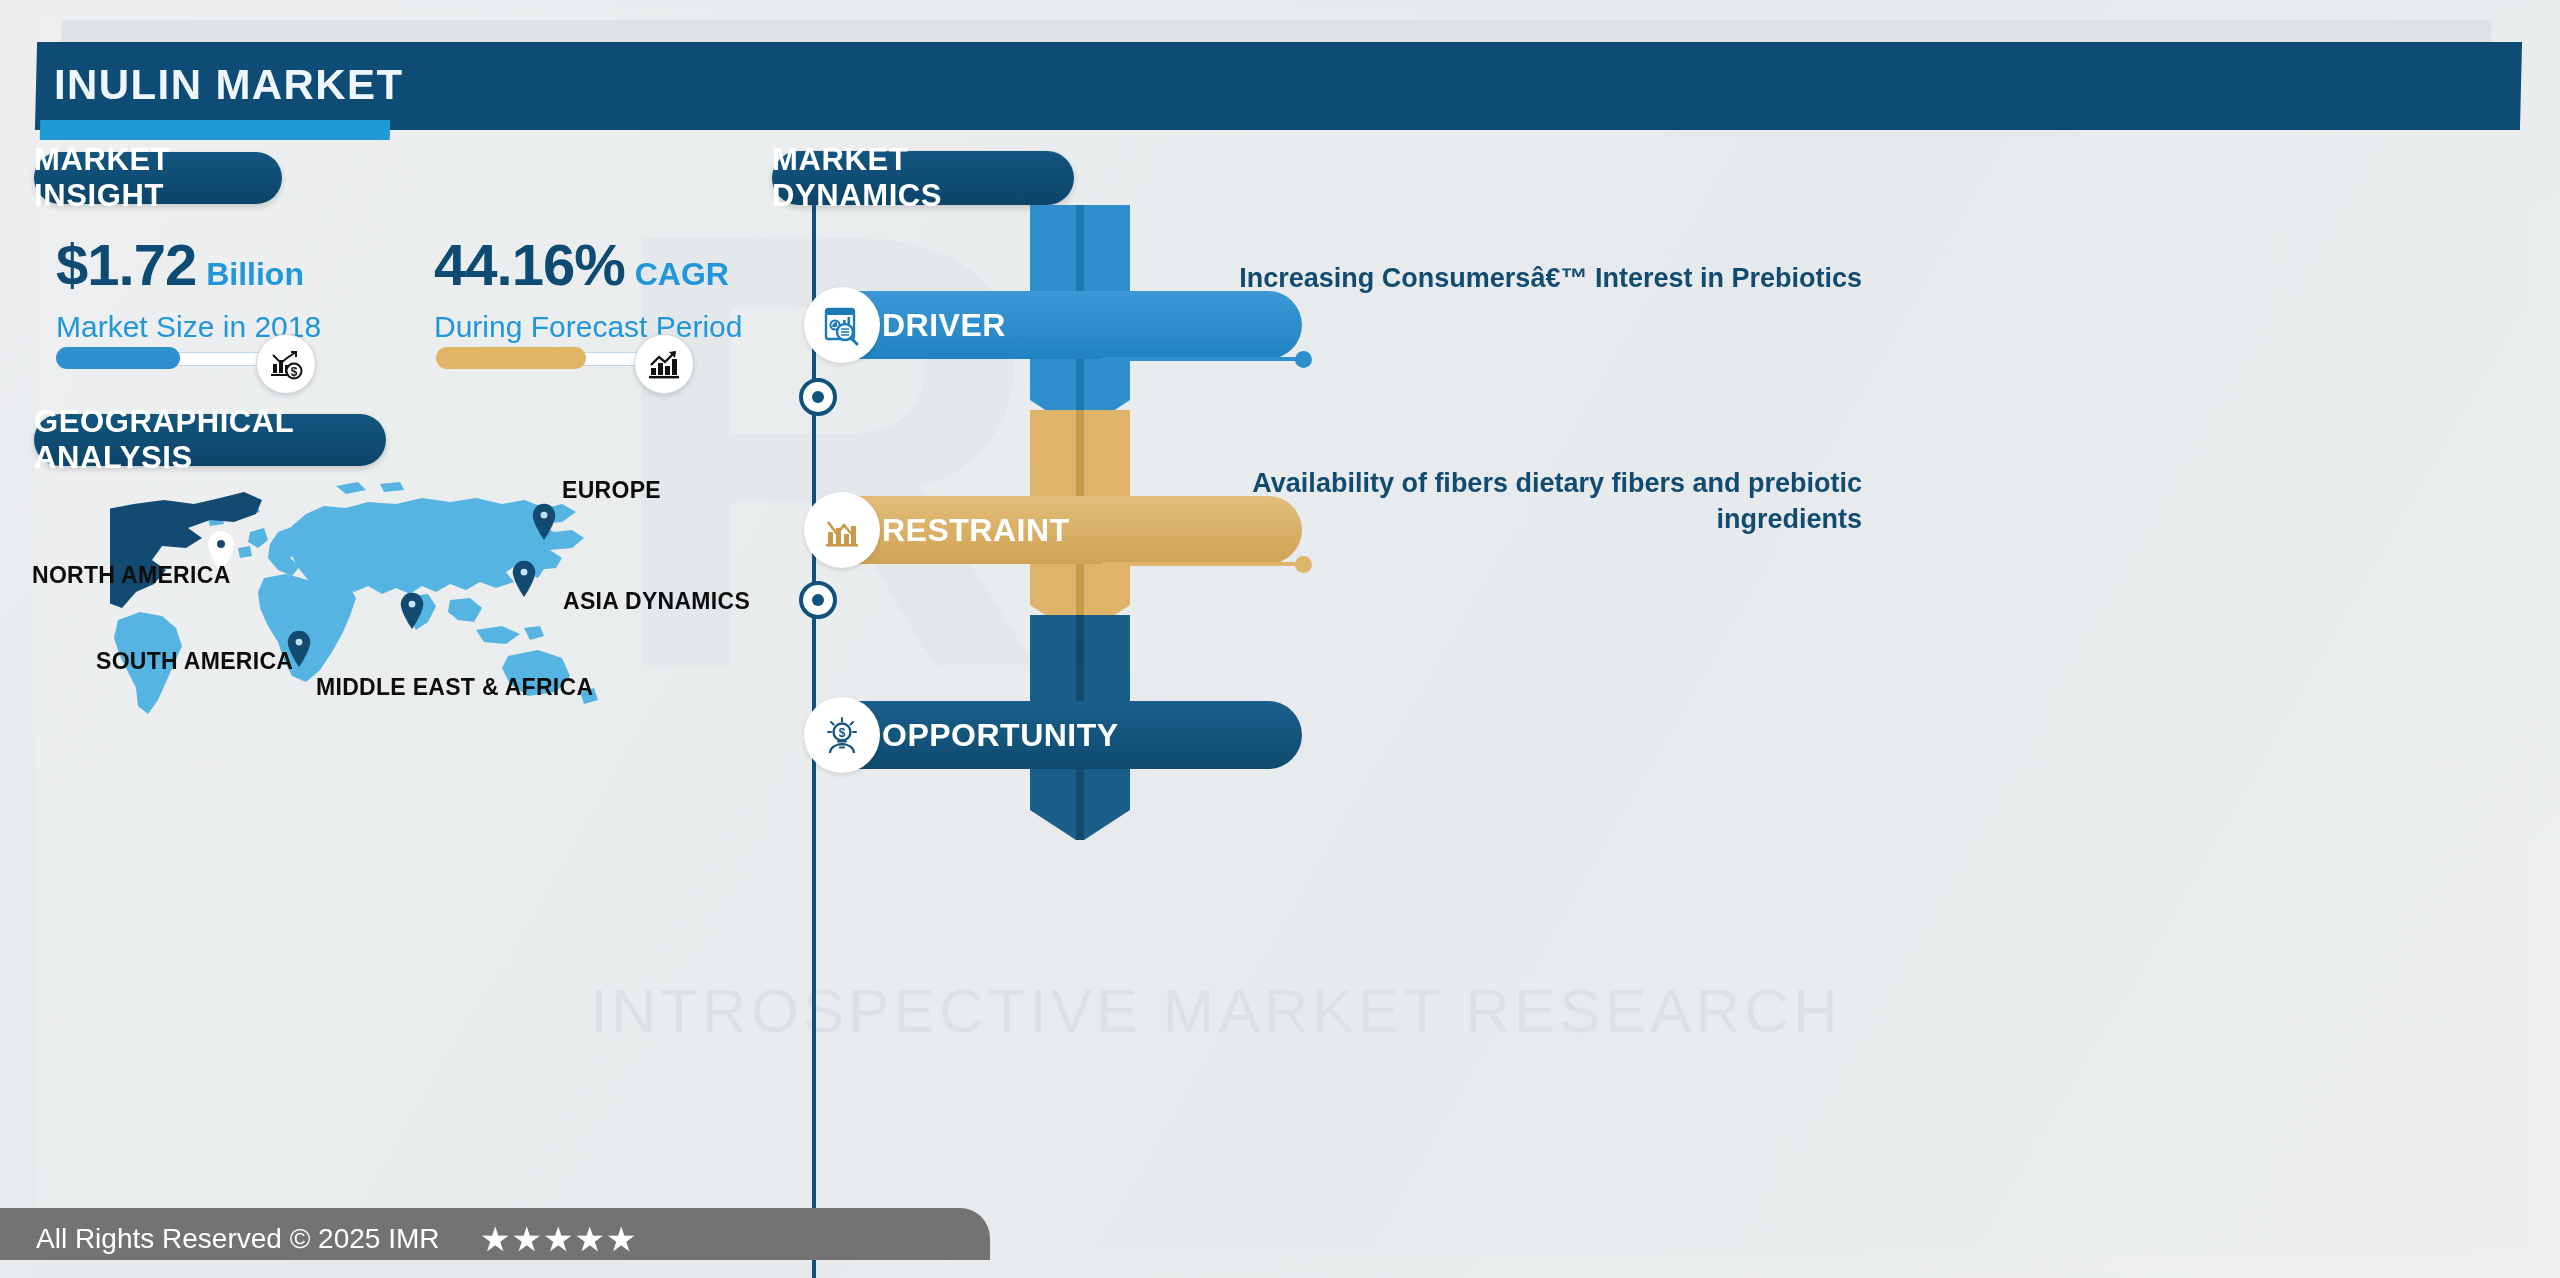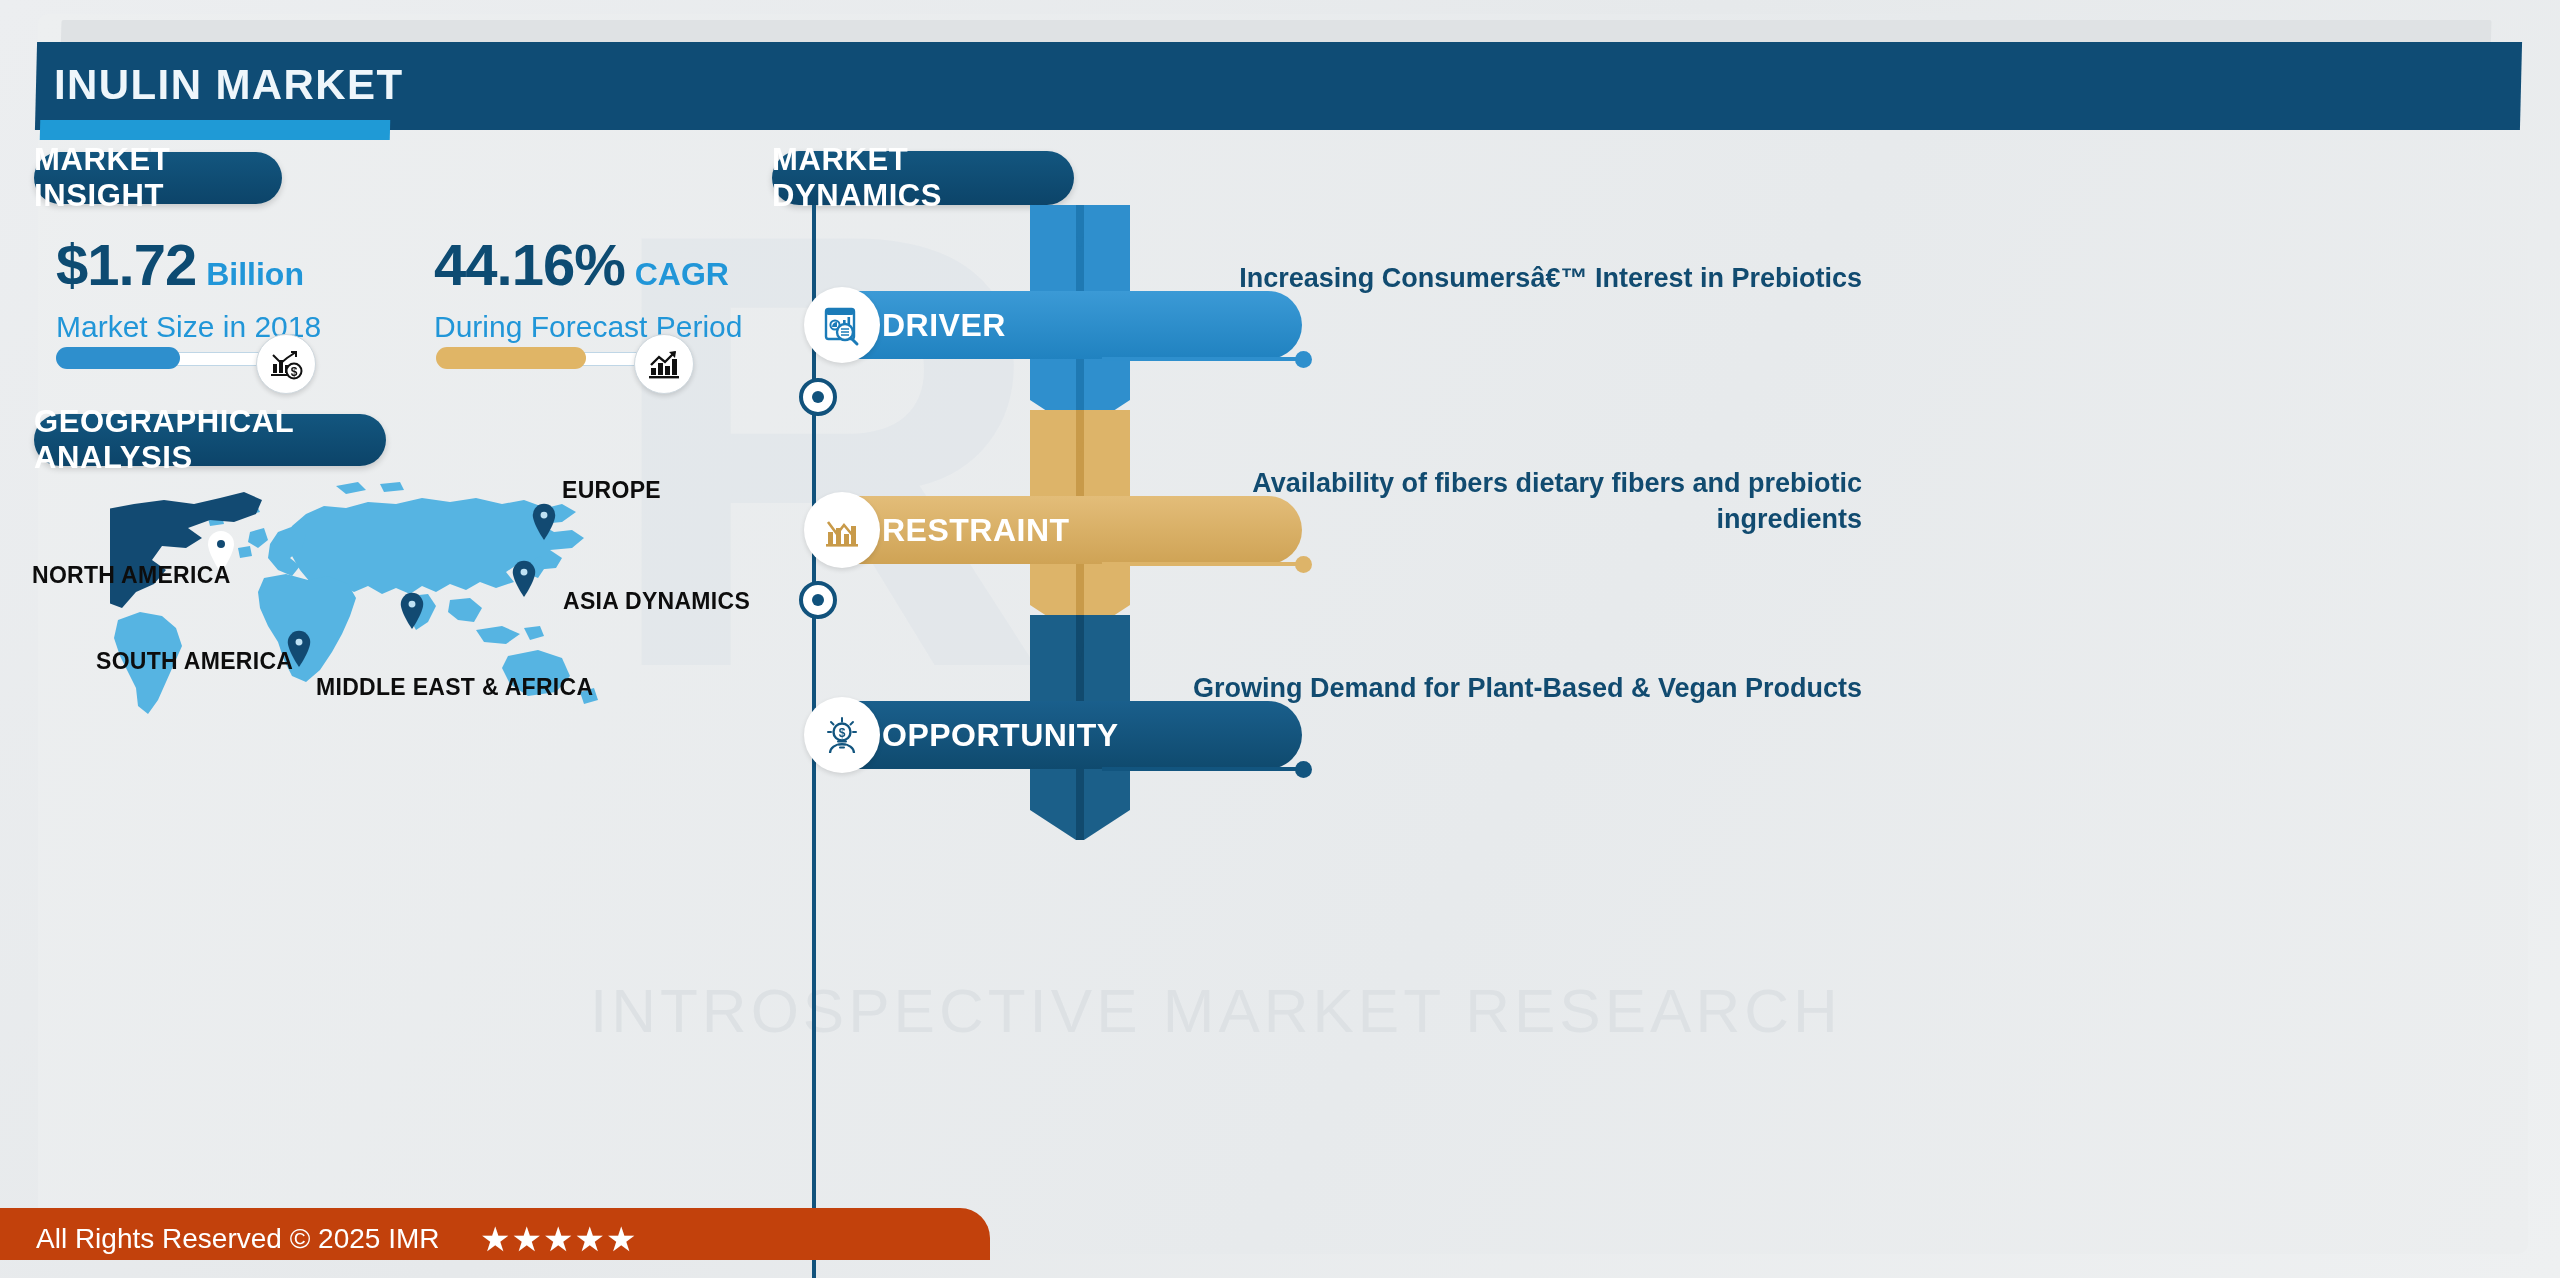--- a/index.html
+++ b/index.html
@@ -111,21 +111,21 @@
 
   .ribbon{position:absolute;left:240px;top:-50px;width:100px;height:225px;}
 
   .desc{position:absolute;left:312px;top:6px;width:760px;}
   .desc p{margin:0;font-size:27px;font-weight:700;color:#114b70;line-height:1.33;text-align:right;}
   .desc .rule{position:absolute;left:0;top:96px;width:200px;height:4px;}
   .desc .dot{position:absolute;top:90px;width:17px;height:17px;border-radius:50%;}
 
   
   .footer{position:absolute;left:0px;top:1208px;width:990px;height:52px;
-    background:#c2410c;border-radius:0 30px 0 0;}
+    background:#737373;border-radius:0 30px 0 0;}
   .footer .txt{position:absolute;left:36px;top:0;height:62px;display:flex;
     align-items:center;color:#ffffff;font-size:28px;font-weight:500;
     white-space:nowrap;}
   .footer .stars{position:absolute;left:480px;top:0;height:62px;display:flex;
     align-items:center;color:#ffffff;font-size:34px;letter-spacing:1px;}
 </style>
 </head>
 <body>
 
 <div class="stage">
@@ -349,25 +349,20 @@
             <line x1="11" y1="9" x2="13.5" y2="11.5"></line>
             <line x1="33" y1="9" x2="30.5" y2="11.5"></line>
             <line x1="8" y1="19" x2="11" y2="19"></line>
             <line x1="36" y1="19" x2="33" y2="19"></line>
           </g>
           <path d="M10 40 a12 9 0 0 1 24 0" fill="none" stroke="#12557f" stroke-width="2.2"></path>
         </svg>
       </div>
       <div class="lbl">OPPORTUNITY</div>
     </div>
-    <div class="desc">
-      <p>Growing Demand for Plant-Based &amp; Vegan Products</p>
-      <div class="rule" style="background:#12557f;"></div>
-      <div class="dot" style="left:193px;background:#12557f;"></div>
-    </div>
   </div>
 
   <div class="footer">
     <div class="txt">All Rights Reserved © 2025 IMR</div>
     <div class="stars">★★★★★</div>
   </div>
 
 </div>
 
 </body></html>

